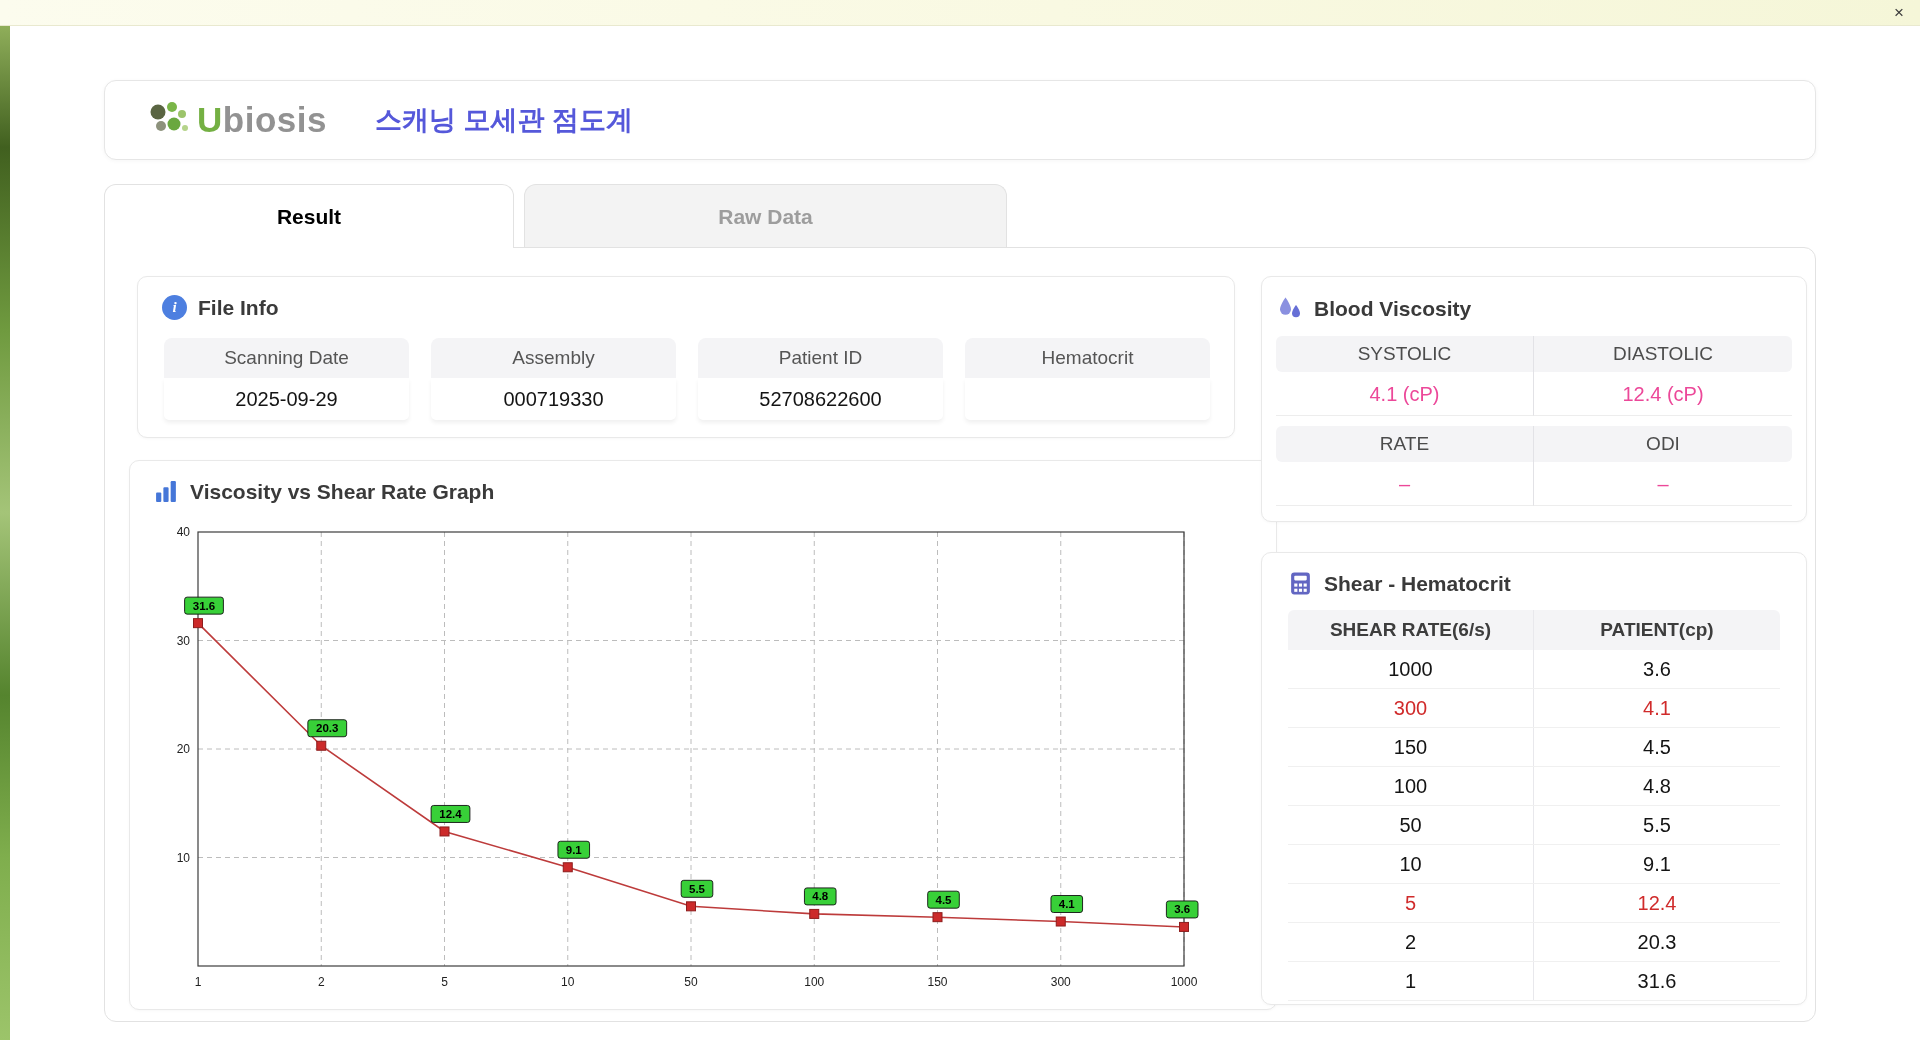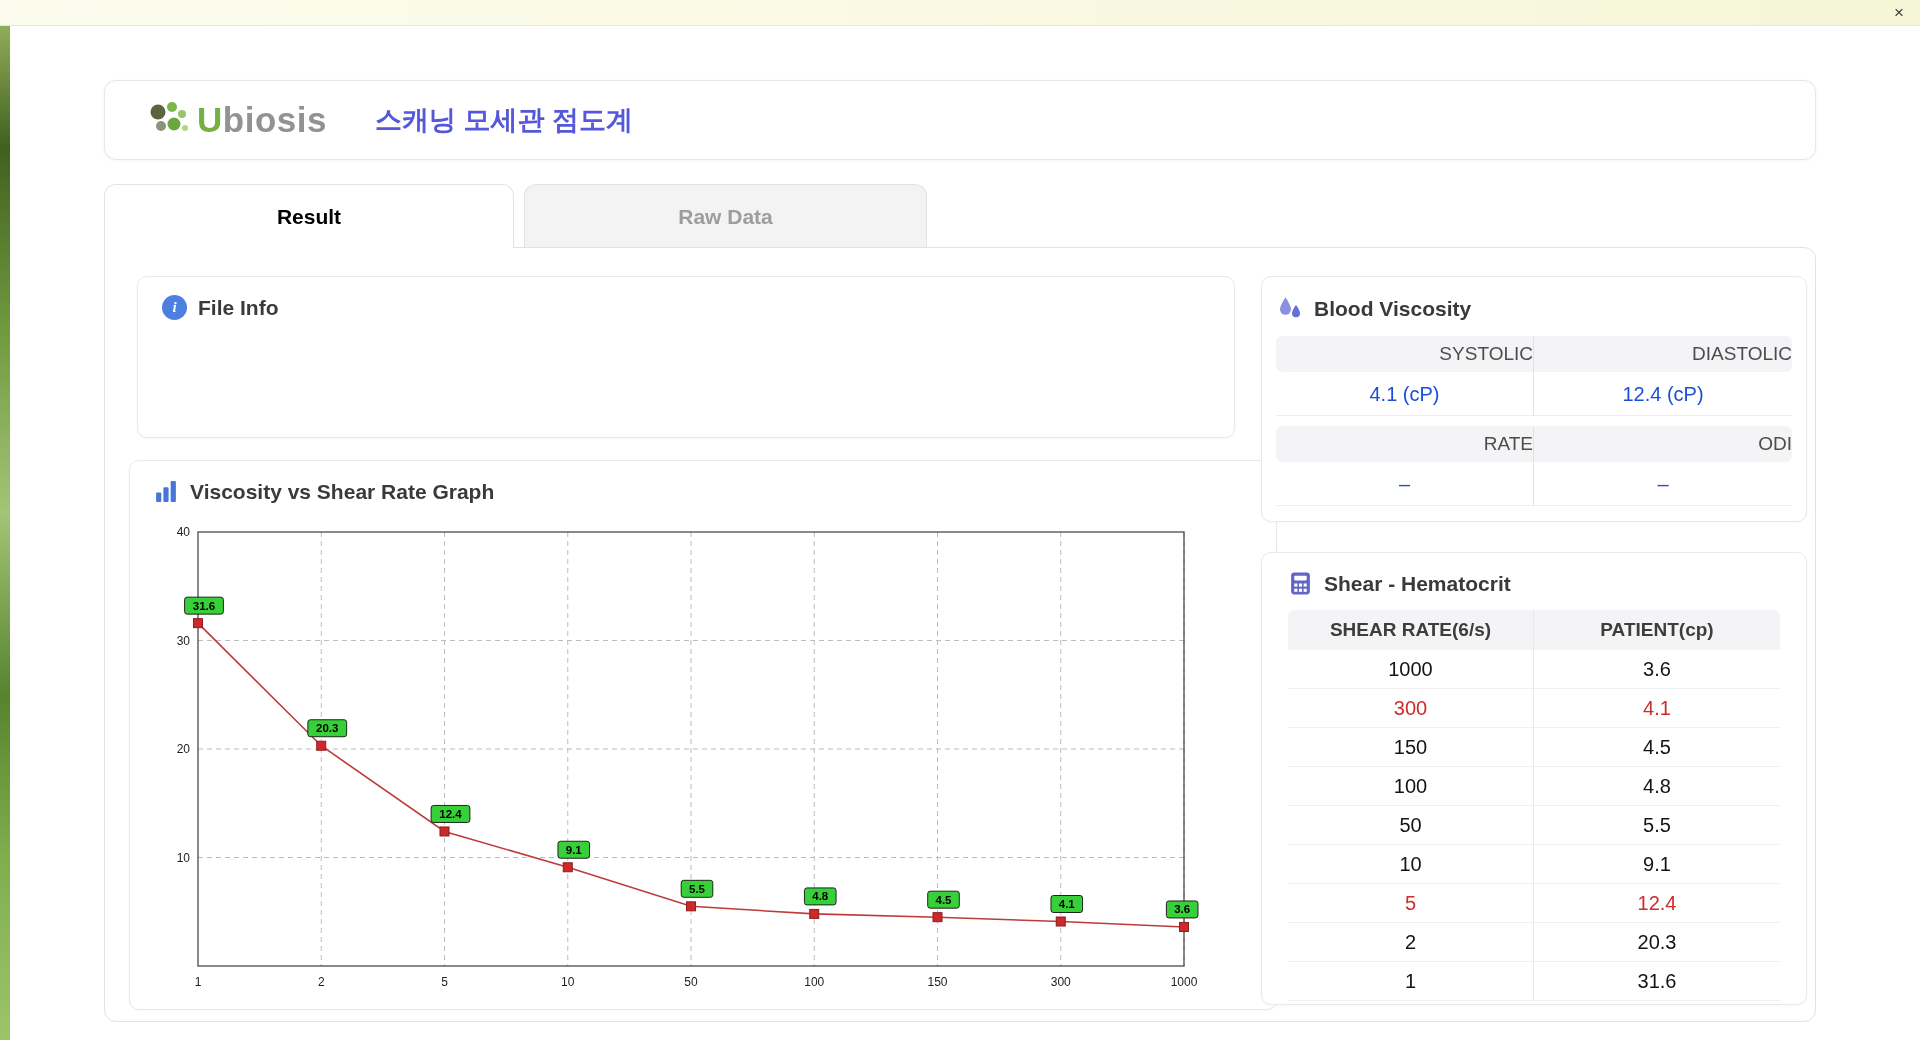--- a/index.html
+++ b/index.html
@@ -25,21 +25,21 @@
   .logo-text { font-size:35px; font-weight:600; letter-spacing:.5px; }
   .logo-u { color:#74b043; }
   .logo-rest { color:#929292; }
   .app-title { margin-left:48px; color:#5558da; font-weight:700; font-size:27px; }
 
   
   .tab { position:absolute; top:184px; height:64px; display:flex; align-items:center;
     justify-content:center; font-size:21px; font-weight:700;
     border:1px solid #e2e2e2; border-bottom:none; border-radius:12px 12px 0 0; cursor:pointer; }
   .tab-result { left:104px; width:410px; background:#ffffff; color:#000000; z-index:3; }
-  .tab-rawdata { left:524px; width:403px; background:#f3f3f3; color:#9d9d9d; z-index:1; }
+  .tab-rawdata { left:524px; width:483px; background:#f3f3f3; color:#9d9d9d; z-index:1; }
 
   
   .content-card { position:absolute; left:104px; top:247px; width:1712px; height:775px;
     background:#fff; border:1px solid #e2e2e2; border-radius:0 12px 12px 12px; z-index:2; }
 
   .panel { position:absolute; background:#fff; border:1px solid #e9e9e9; border-radius:10px;
     box-shadow:0 1px 3px rgba(0,0,0,.03); padding:18px 24px; }
   .panel-title { display:flex; align-items:center; gap:11px; font-size:21px; font-weight:700; color:#3a3a3a; }
 
   #file-info   { left:32px;  top:28px;  width:1098px; height:162px; }
@@ -60,25 +60,25 @@
   .field-value { height:42px; line-height:42px; text-align:center; font-size:20px; color:#141414;
     background:#fff; border-radius:0 0 5px 5px; box-shadow:0 3px 4px rgba(0,0,0,.06); }
 
   
   .chart-wrap { margin-top:14px; }
 
   
   .bv-table { margin-top:14px; }
   .bv-row { display:grid; grid-template-columns:1fr 1fr; }
   .bv-row-gap { margin-top:10px; }
-  .bv-h { background:#f4f4f6; height:36px; line-height:36px; text-align:right;
+  .bv-h { background:#f4f4f6; height:36px; line-height:36px; text-align:center;
     color:#4c4c4c; font-size:19px; font-weight:400; }
   .bv-row .bv-h:first-child { border-radius:6px 0 0 6px; }
   .bv-row .bv-h:last-child  { border-radius:0 6px 6px 0; }
-  .bv-v { height:44px; line-height:44px; text-align:center; font-size:20px; color:#1d4ed8;
+  .bv-v { height:44px; line-height:44px; text-align:center; font-size:20px; color:#ec4899;
     border-bottom:1px solid #ededed; }
   .bv-left { border-right:1px solid #e2e2e6; }
 
   
   .sv-table { margin-top:14px; }
   .sv-head { display:grid; grid-template-columns:1fr 1fr; background:#f4f4f6; border-radius:6px 6px 0 0; }
   .sv-head div { height:40px; line-height:40px; text-align:center; color:#3d3d3d; font-size:19px; font-weight:600; }
   .sv-row { display:grid; grid-template-columns:1fr 1fr; border-bottom:1px solid #f0f0f0; }
   .sv-cell { height:38px; line-height:38px; text-align:center; font-size:20px; color:#141414; }
   .sv-left { border-right:1px solid #e8e8ec; }
@@ -111,20 +111,38 @@
 <div class="tab tab-result">Result</div>
 <div class="tab tab-rawdata">Raw Data</div>
 
 <div class="content-card">
 
   <div class="panel" id="file-info">
     <div class="panel-title">
       <span class="icon-info">i</span>
       <span>File Info</span>
     </div>
+    <div class="fields-row">
+        <div class="field">
+          <div class="field-label">Scanning Date</div>
+          <div class="field-value">2025-09-29</div>
+        </div>
+        <div class="field">
+          <div class="field-label">Assembly</div>
+          <div class="field-value">000719330</div>
+        </div>
+        <div class="field">
+          <div class="field-label">Patient ID</div>
+          <div class="field-value">52708622600</div>
+        </div>
+        <div class="field">
+          <div class="field-label">Hematocrit</div>
+          <div class="field-value"></div>
+        </div>
+      </div>
   </div>
 
   <div class="panel" id="graph-card">
     <div class="panel-title">
       <svg width="25" height="25" viewBox="0 0 24 24">
         <rect x="2" y="13" width="5" height="9" rx="1" fill="#4576d8"></rect>
         <rect x="9" y="8" width="5" height="14" rx="1" fill="#4576d8"></rect>
         <rect x="16" y="2" width="5" height="20" rx="1" fill="#4576d8"></rect>
       </svg>
       <span>Viscosity vs Shear Rate Graph</span>

